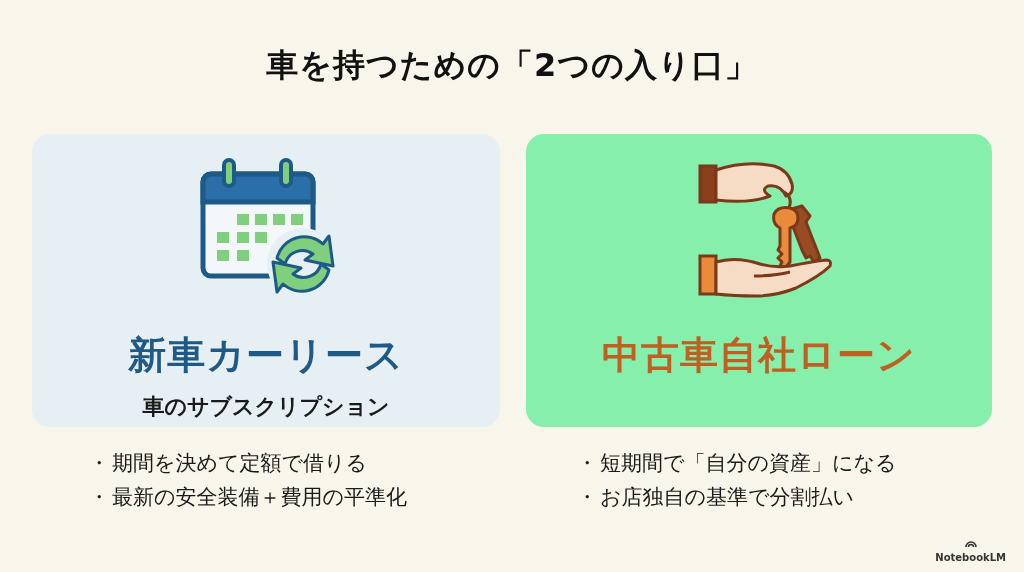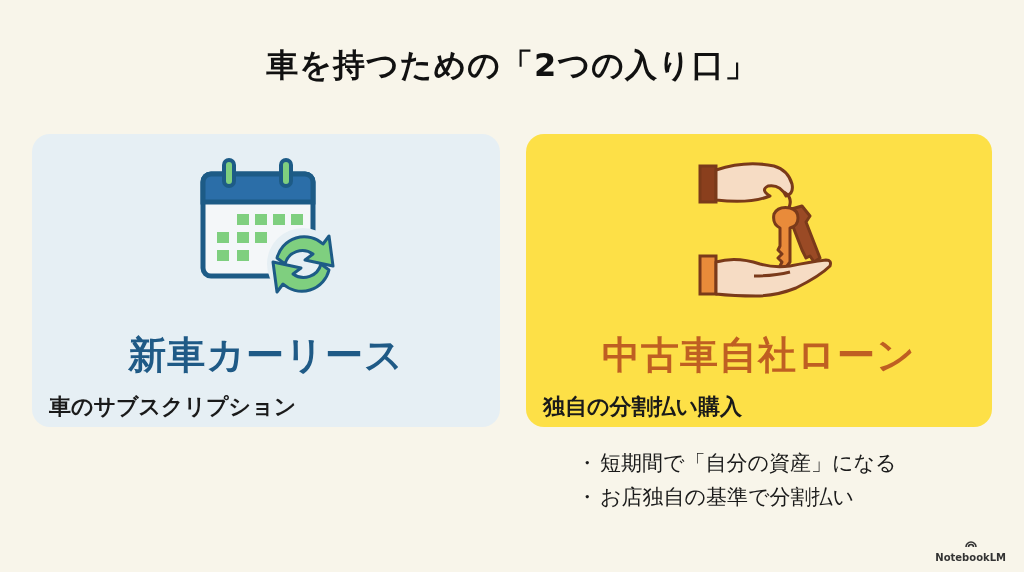--- a/index.html
+++ b/index.html
@@ -11,30 +11,30 @@
   }
   .title {
     position:absolute; left:0; top:44px; width:1024px;
     text-align:center; font-size:32px; font-weight:bold;
     letter-spacing:1px; color:#111;
   }
   .card {
     position:absolute; top:134px; height:293px; border-radius:18px;
   }
   .card.left { left:32px; width:468px; background:#e6eff4; }
-  .card.right { left:526px; width:466px; background:#fde047; }
+  .card.right { left:526px; width:466px; background:#86efac; }
   .icon-wrap { position:absolute; top:18px; left:50%; transform:translateX(-50%); width:150px; height:150px; }
   .card-title {
     position:absolute; top:196px; left:0; width:100%; text-align:center;
     font-size:38px; font-weight:bold; letter-spacing:1px;
   }
   .card.left .card-title { color:#1f5a86; }
   .card.right .card-title { color:#bf5f22; }
   .card-sub {
-    position:absolute; top:258px; left:17px; width:100%; 
+    position:absolute; top:258px; left:0; width:100%; text-align:center;
     font-size:22px; font-weight:bold; color:#1a1a1a;
   }
   .bullets { position:absolute; top:312px; left:56px; margin:0; padding:0; list-style:none; }
   .card.right .bullets { left:50px; }
   .bullets li { font-size:21px; line-height:34px; color:#1a1a1a; white-space:nowrap; }
   .bullets li .dot { display:inline-block; width:22px; text-align:center; margin-right:2px; }
   .brand {
     position:absolute; right:18px; bottom:9px; font-size:10px; color:#333;
     display:flex; align-items:center; gap:4px; font-weight:bold;flex-direction:column;
   }
@@ -63,20 +63,22 @@
           <rect x="46" y="98" width="12" height="11"></rect>
       </g>
       <circle cx="112" cy="112" r="36" fill="#e6eff4"></circle>
       <path d="M86 106 a28 28 0 0 1 46 -14 l6 -8 l4 30 l-28 -6 l8 -6 a18 18 0 0 0 -28 10 z" fill="#7fcf7f" stroke="#1d5b86" stroke-width="3" stroke-linejoin="round"></path>
       <path d="M138 118 a28 28 0 0 1 -46 14 l-6 8 l-4 -30 l28 6 l-8 6 a18 18 0 0 0 28 -10 z" fill="#7fcf7f" stroke="#1d5b86" stroke-width="3" stroke-linejoin="round"></path>
     </svg>
   </div>
   <div class="card-title">新車カーリース</div>
   <div class="card-sub">車のサブスクリプション</div>
   <ul class="bullets">
+    <li><span class="dot">・</span><span>期間を決めて定額で借りる</span></li>
+    <li><span class="dot">・</span><span>最新の安全装備＋費用の平準化</span></li>
   </ul>
 </div>
 
 <div class="card right">
   <div class="icon-wrap">
     <svg width="150" height="150" viewBox="0 0 150 150">
 
       <rect x="16" y="14" width="16" height="36" fill="#8a3f1d" stroke="#7a3a1a" stroke-width="3"></rect>
       <path d="M32 18 q30 -10 58 -4 q14 4 18 18 q2 10 -6 12 q-6 -12 -18 -10 q-8 4 2 10 q-20 8 -54 4 z" fill="#f6dcc4" stroke="#7a3a1a" stroke-width="3" stroke-linejoin="round"></path>
 
@@ -85,21 +87,20 @@
       <path d="M104 58 l14 -4 l8 10 l-4 6 l14 36 l-6 4 l-4 -6 l-4 2 l-4 -8 l-10 -26 z" fill="#9a4a25" stroke="#7a3a1a" stroke-width="3" stroke-linejoin="round"></path>
 
       <path d="M90 62 q4 -8 16 -6 q8 2 8 10 q0 8 -8 10 l0 34 l-6 8 l-4 -4 l2 -4 l-4 -4 l4 -4 l-4 -4 l2 -4 l0 -18 q-8 -4 -6 -14 z" fill="#e98b3a" stroke="#7a3a1a" stroke-width="3" stroke-linejoin="round"></path>
 
       <rect x="16" y="104" width="16" height="38" fill="#e98b3a" stroke="#7a3a1a" stroke-width="3"></rect>
       <path d="M32 110 q20 -6 44 2 q14 4 30 2 q20 -4 36 -6 q6 0 4 6 q-10 10 -34 22 q-20 8 -40 8 q-22 0 -40 -2 z" fill="#f6dcc4" stroke="#7a3a1a" stroke-width="3" stroke-linejoin="round"></path>
       <path d="M70 124 q20 0 36 -4" fill="none" stroke="#7a3a1a" stroke-width="3"></path>
     </svg>
   </div>
   <div class="card-title">中古車自社ローン</div>
-  <div class="card-sub">独自の分割払い購入</div>
   <ul class="bullets">
     <li><span class="dot">・</span><span>短期間で「自分の資産」になる</span></li>
     <li><span class="dot">・</span><span>お店独自の基準で分割払い</span></li>
   </ul>
 </div>
 
 <div class="brand">
   <svg width="12" height="10" viewBox="0 0 12 10">
     <path d="M1 9 a5 5 0 0 1 10 0" fill="none" stroke="#333" stroke-width="1.6"></path>
     <path d="M3.5 9 a2.5 2.5 0 0 1 5 0" fill="none" stroke="#333" stroke-width="1.6"></path>

